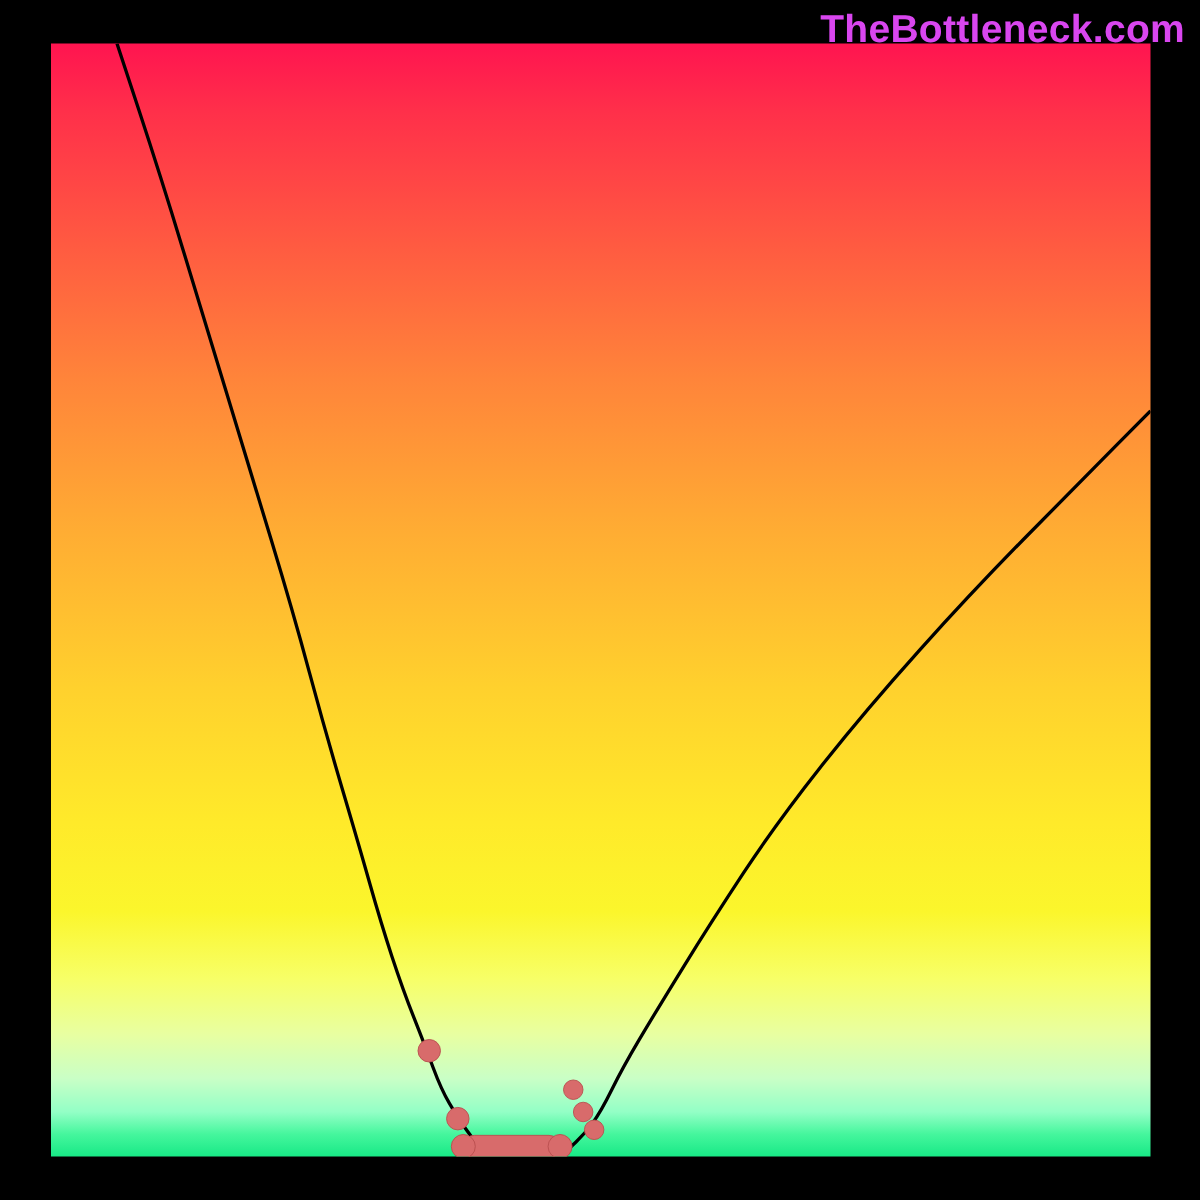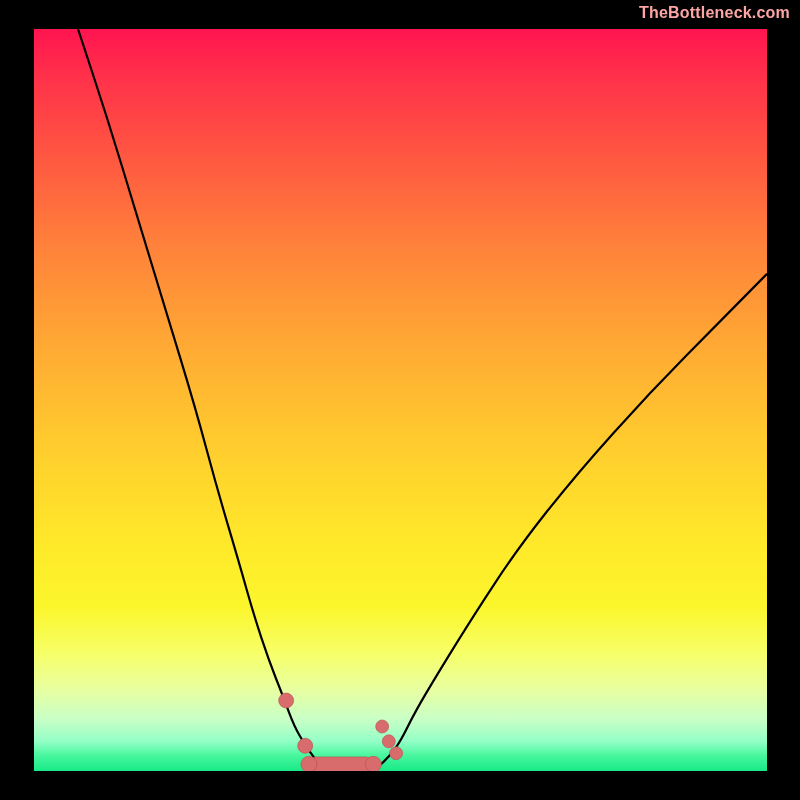--- a/index.html
+++ b/index.html
@@ -30,22 +30,22 @@
       #e8ffa1 89%,
       #c9ffc6 93%,
       #93ffc6 96%,
       #45f69d 98%,
       #18e986 100%);
   }
   .watermark {
     position: absolute;
     top: 4px;
     right: 10px;
-    color: #fca5a5;
-    font-size: 16px;
+    color: #d946ef;
+    font-size: 26px;
     font-weight: 600;
     letter-spacing: 0.2px;
     z-index: 10;
   }
   svg.curves {
     position: absolute;
     left: 34px;
     top: 29px;
     width: 733px;
     height: 742px;

